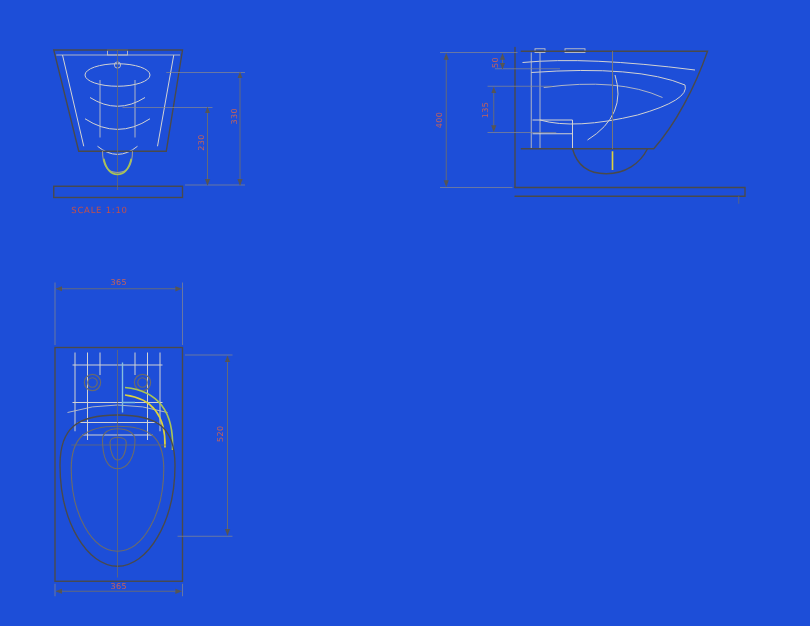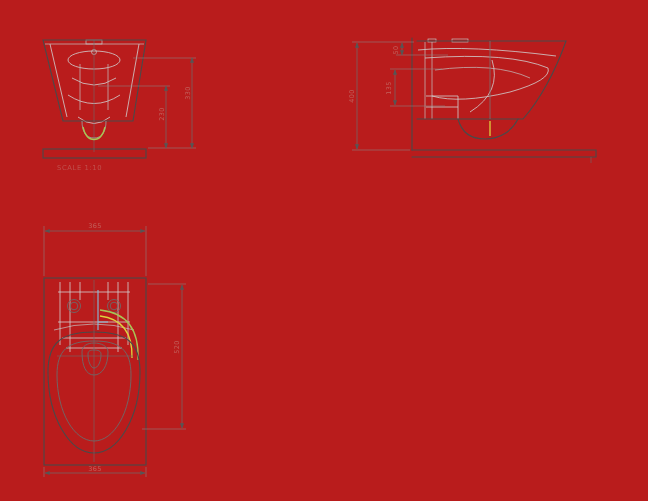--- a/index.html
+++ b/index.html
@@ -1,16 +1,16 @@
 <!DOCTYPE html>
 <html><head>
 <meta charset="utf-8">
 <style>
   html,body{margin:0;padding:0;background:#ffffff;}
-  .stage{width:648px;height:501px;background:#b91c1c;position:relative;overflow:hidden;
+  .stage{width:648px;height:501px;background:#1d4ed8;position:relative;overflow:hidden;
          font-family:"DejaVu Sans",sans-serif;}
   svg{display:block}
   .outline{stroke:#4a4a4a;stroke-width:1.1;fill:none;stroke-linecap:round;}
   .outline2{stroke:#6b6b6b;stroke-width:0.9;fill:none;}
   .hidden-line{stroke:#d2d2d2;stroke-width:0.8;fill:none;}
   .hidden-line2{stroke:#c4c4c4;stroke-width:0.7;fill:none;}
   .dimline{stroke:#6e6e6e;stroke-width:0.7;fill:none;}
   .extline{stroke:#8a8a8a;stroke-width:0.55;fill:none;}
   .dimtxt{fill:#c2615c;font-size:6.5px;letter-spacing:0.3px;}
   .scaletxt{fill:#c0504d;font-size:6.8px;letter-spacing:0.6px;}

